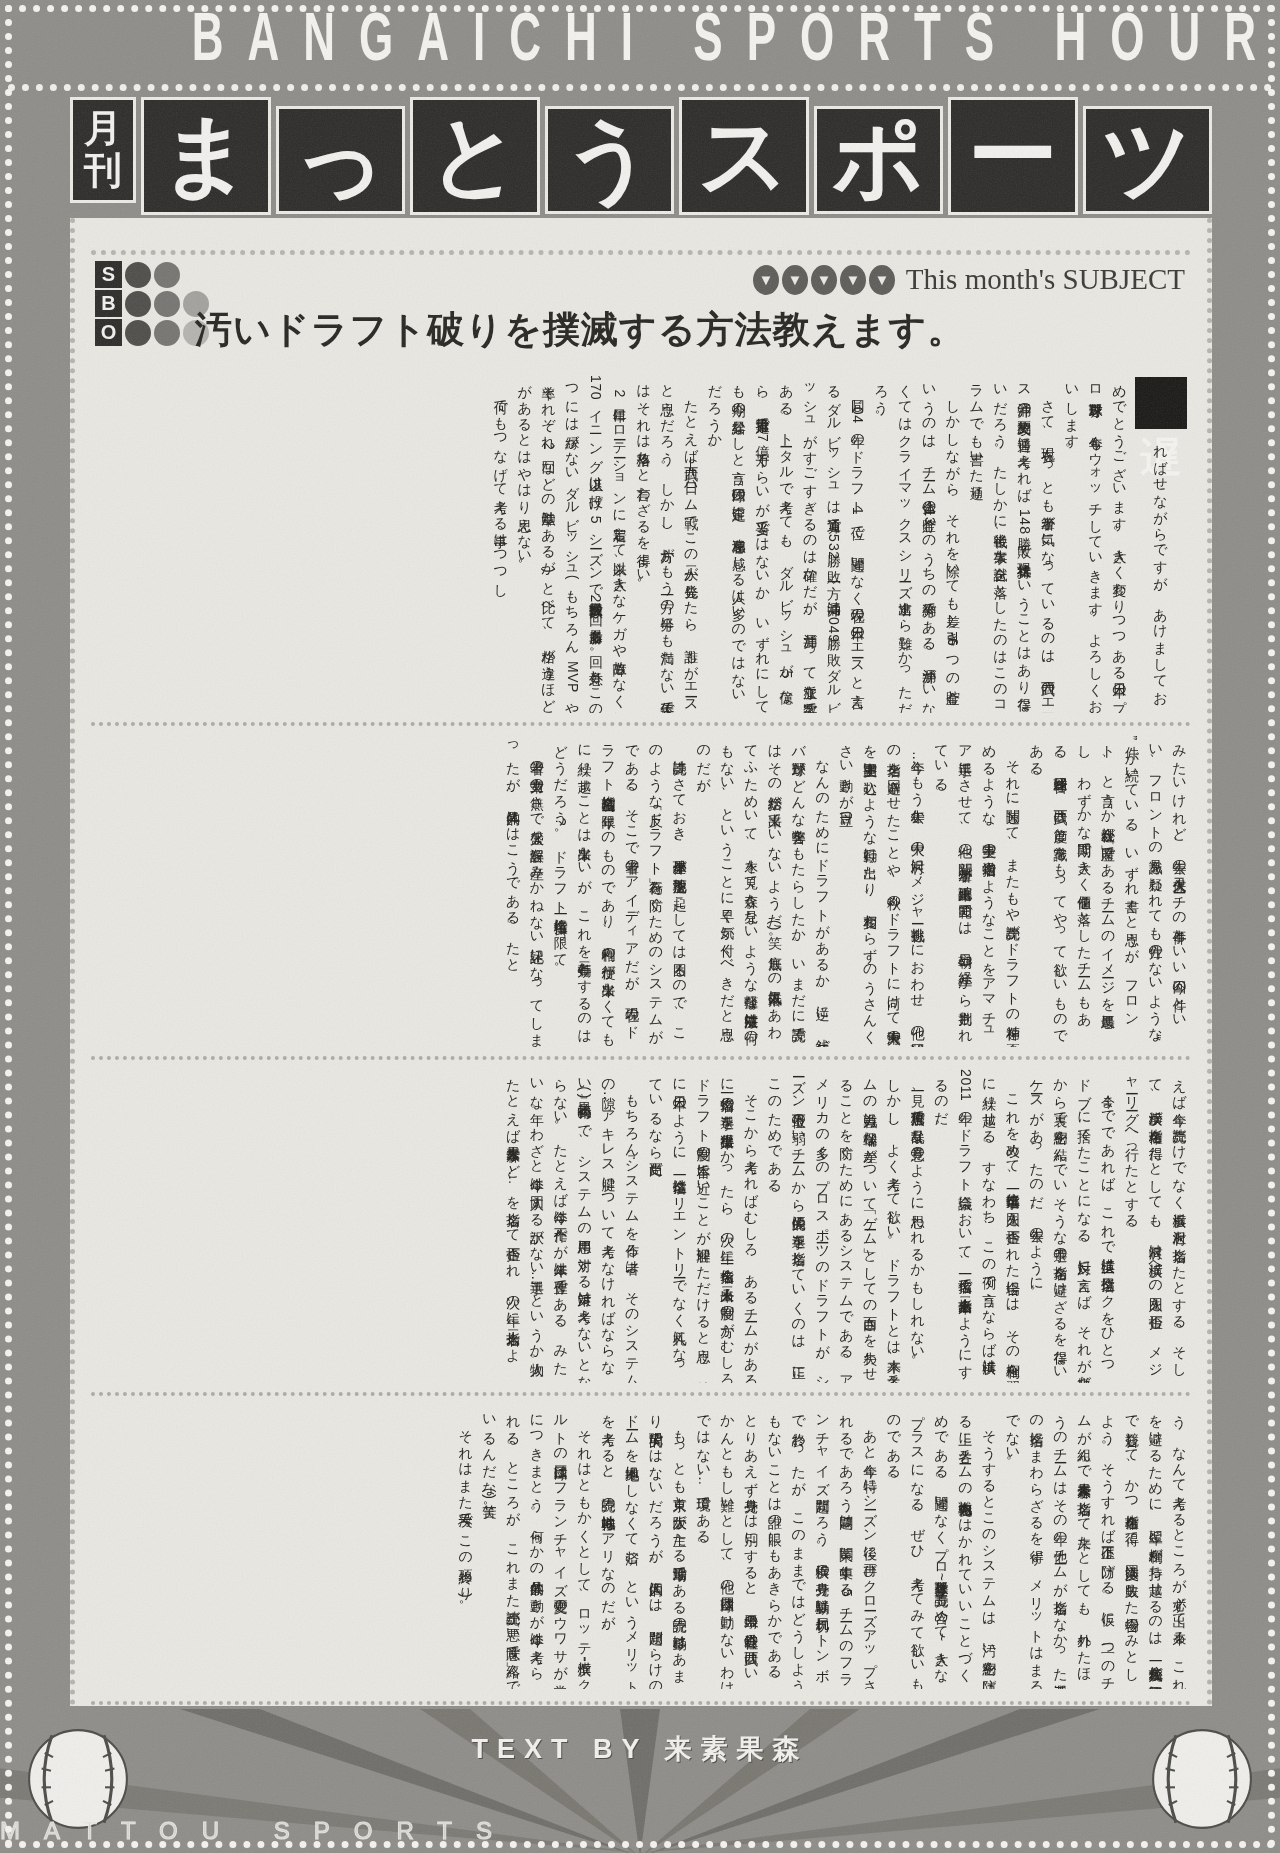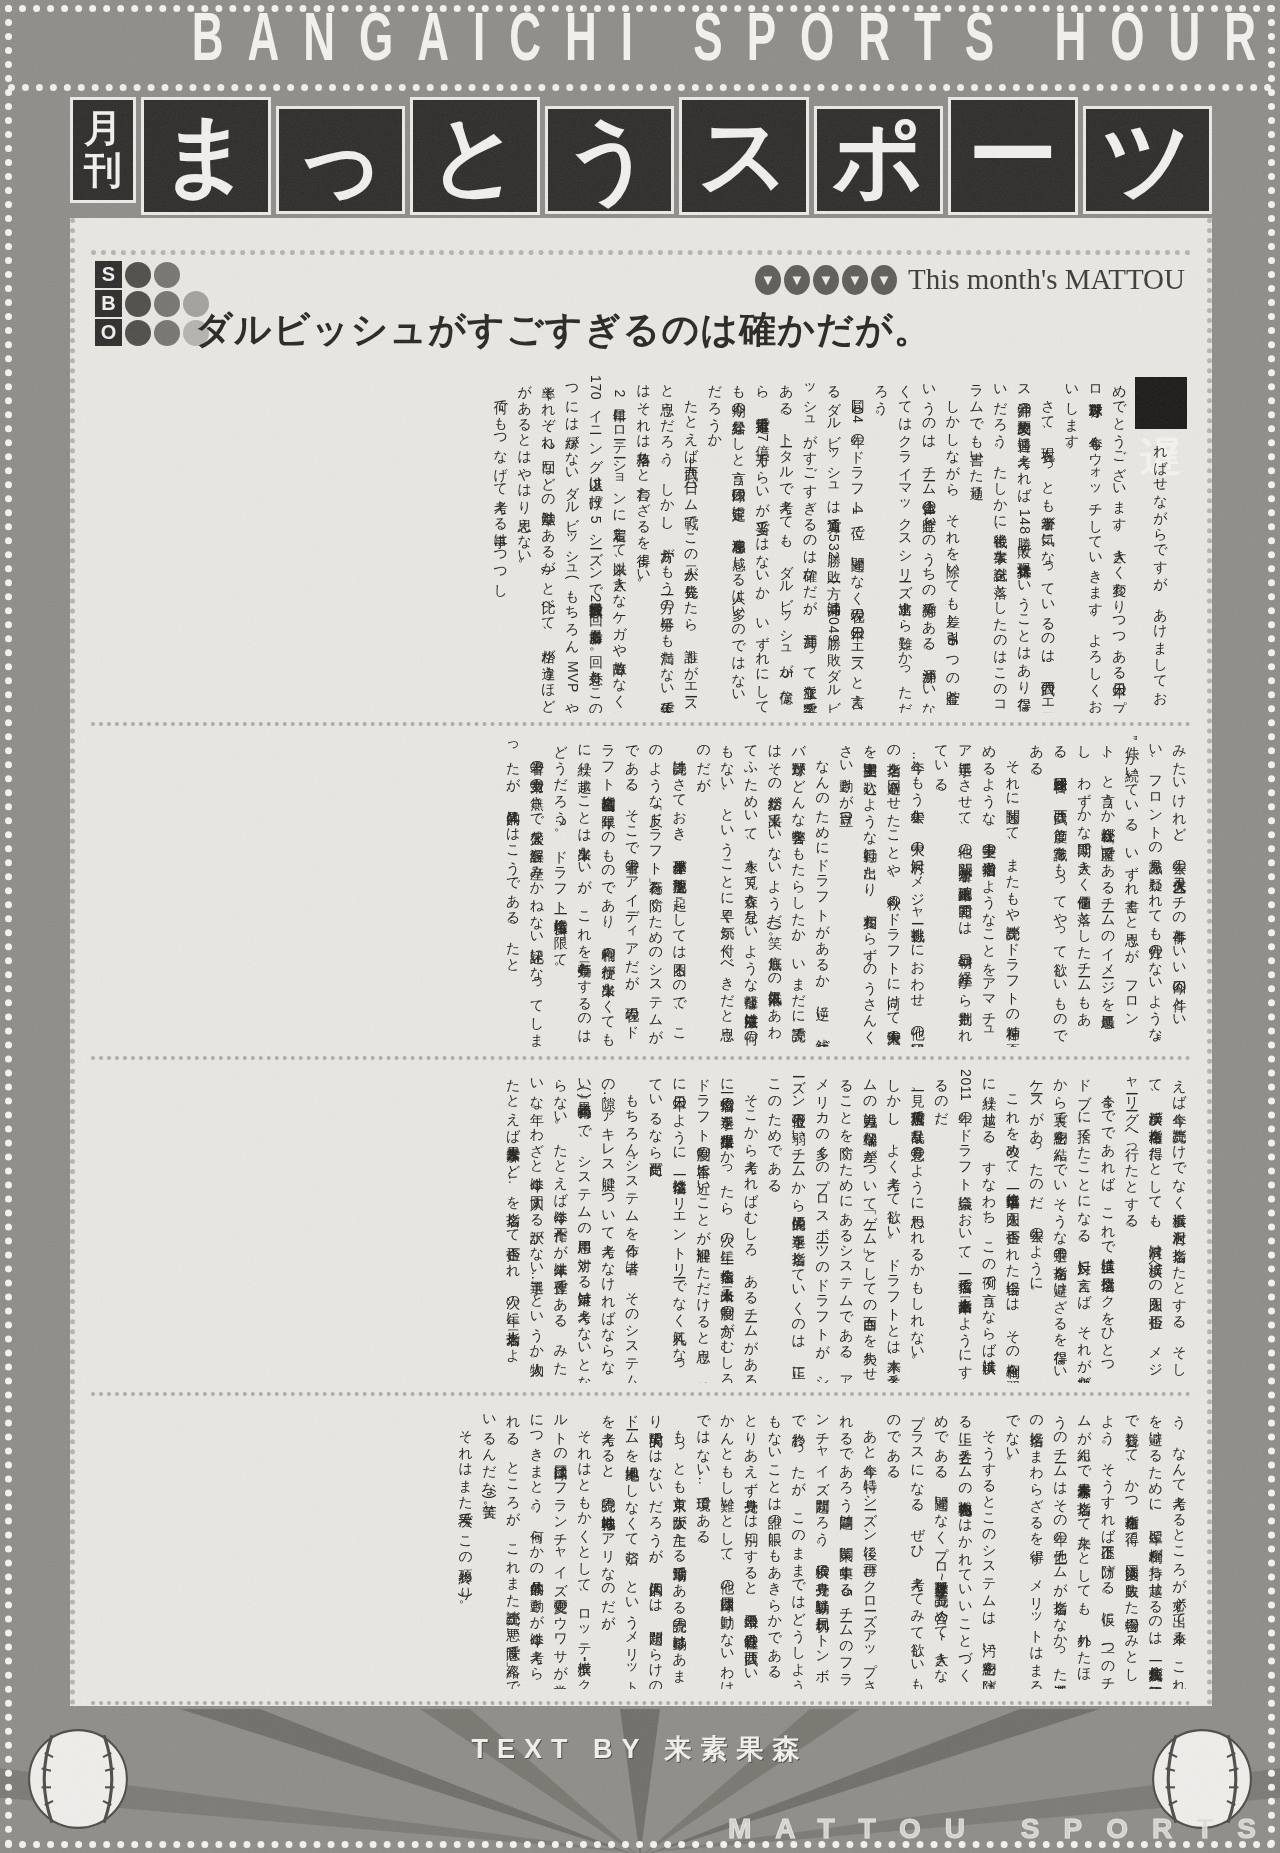--- a/index.html
+++ b/index.html
@@ -58,21 +58,21 @@
   
   .notice{margin-top:12px;text-align:center;border-top:4px dotted #aeaba5;padding-top:10px;}
   .notice-line1{font-size:18px;font-weight:bold;color:#24221f;letter-spacing:1px;}
   .notice-line2{font-size:17px;font-weight:bold;color:#24221f;letter-spacing:1px;margin-top:4px;}
 
   
   .footer{position:absolute;left:0;right:0;bottom:0;height:144px;background:#8e8c88;z-index:2;}
   .burst{position:absolute;inset:0;width:100%;height:100%;}
   .credit{position:absolute;top:22px;width:100%;text-align:center;color:#f2f1ee;font-weight:bold;
           font-size:27px;letter-spacing:9px;text-shadow:1px 1px 0 #4c4a47;}
-  .series{position:absolute;bottom:8px;width:100%;text-align:right;font-size:28px;font-weight:bold;
+  .series{position:absolute;bottom:8px;width:100%;text-align:left;font-size:24px;font-weight:normal;
           letter-spacing:24px;color:#dddbd6;-webkit-text-stroke:1px #f0efec;opacity:.9;}
   .ball{position:absolute;bottom:22px;width:104px;height:104px;}
   .ball-left{left:26px;}
   .ball-right{right:26px;}
   .noise{position:absolute;inset:0;z-index:5;pointer-events:none;opacity:.13;}
 </style>
 </head>
 <body>
 
 <div class="page">
@@ -117,23 +117,23 @@
           </div>
           <div class="sbo-row">
             <span class="sbo-letter">O</span>
             <span class="sbo-circle" style="background: rgb(78, 76, 73);"></span>
             <span class="sbo-circle" style="background: rgb(118, 116, 113);"></span>
             <span class="sbo-circle" style="background: rgb(181, 179, 175);"></span>
           </div>
         </div>
       <div class="subject-line">
         <span id="markers"><span class="marker">▼</span><span class="marker">▼</span><span class="marker">▼</span><span class="marker">▼</span><span class="marker">▼</span></span>
-        <span class="subject-label">This month's MATTOU</span>
+        <span class="subject-label">This month's SUBJECT</span>
       </div>
-      <div class="headline">ダルビッシュがすごすぎるのは確かだが。</div>
+      <div class="headline">汚いドラフト破りを撲滅する方法教えます。</div>
     </div>
 
     <div id="bands">
         <div class="band band-0"><span class="dropcap">遅</span>ればせながらですが、あけましておめでとうございます。大きく変わりつつある日本のプロ野球球界を、今年もウォッチしていきます。よろしくお願いします。
 　さて、現在もっとも筆者が気になっているのは、西武のエース涌井の契約更改。普通に考えれば、14勝8敗で現状維持ということはあり得ないだろう。たしかに後半戦、大事な試合を落としたのはこのコラムでも書いた通り。
 　しかしながら、それを除いても差し引き6つの貯金というのは、チーム全体の貯金13のうちの約半分である。涌井がいなくてはクライマックスシリーズ進出すら難しかっただろう。
 　同じ04年のドラフト1位で、間違いなく現在の日本のエースと言えるダルビッシュは通算で75勝32敗。一方、涌井は70勝49敗。ダルビッシュがすごすぎるのは確かだが、涌井だって立派な数字である。トータルで考えても、ダルビッシュが5億なら、筆者推定で2億7千万くらいが妥当ではないか。いずれにしても今期の昇給なしと言う球団の査定に、違和感を感じる人は多いのではないだろうか。
 　たとえば西武―日ハム戦でこの二人が先発したら、誰もがエース対決と思うだろう。しかし、片方がもう一方の半分にも満たない年俸ではそれは格落ちと言わざるを得まい。
 　2年目にローテーションに定着して以来、大きなケガや故障もなく毎年170イニング以上は投げ、5シーズンで最多投球回数2回、最多勝も2回。意外とこの二つには縁がないダルビッシュ(もちろん、MVPや最優秀防御率それぞれ2回などの勲章はあるが)と比べて、格が違うほど差があるとはやはり思えない。
 　何でもつなげて考える事はつつし</div>

